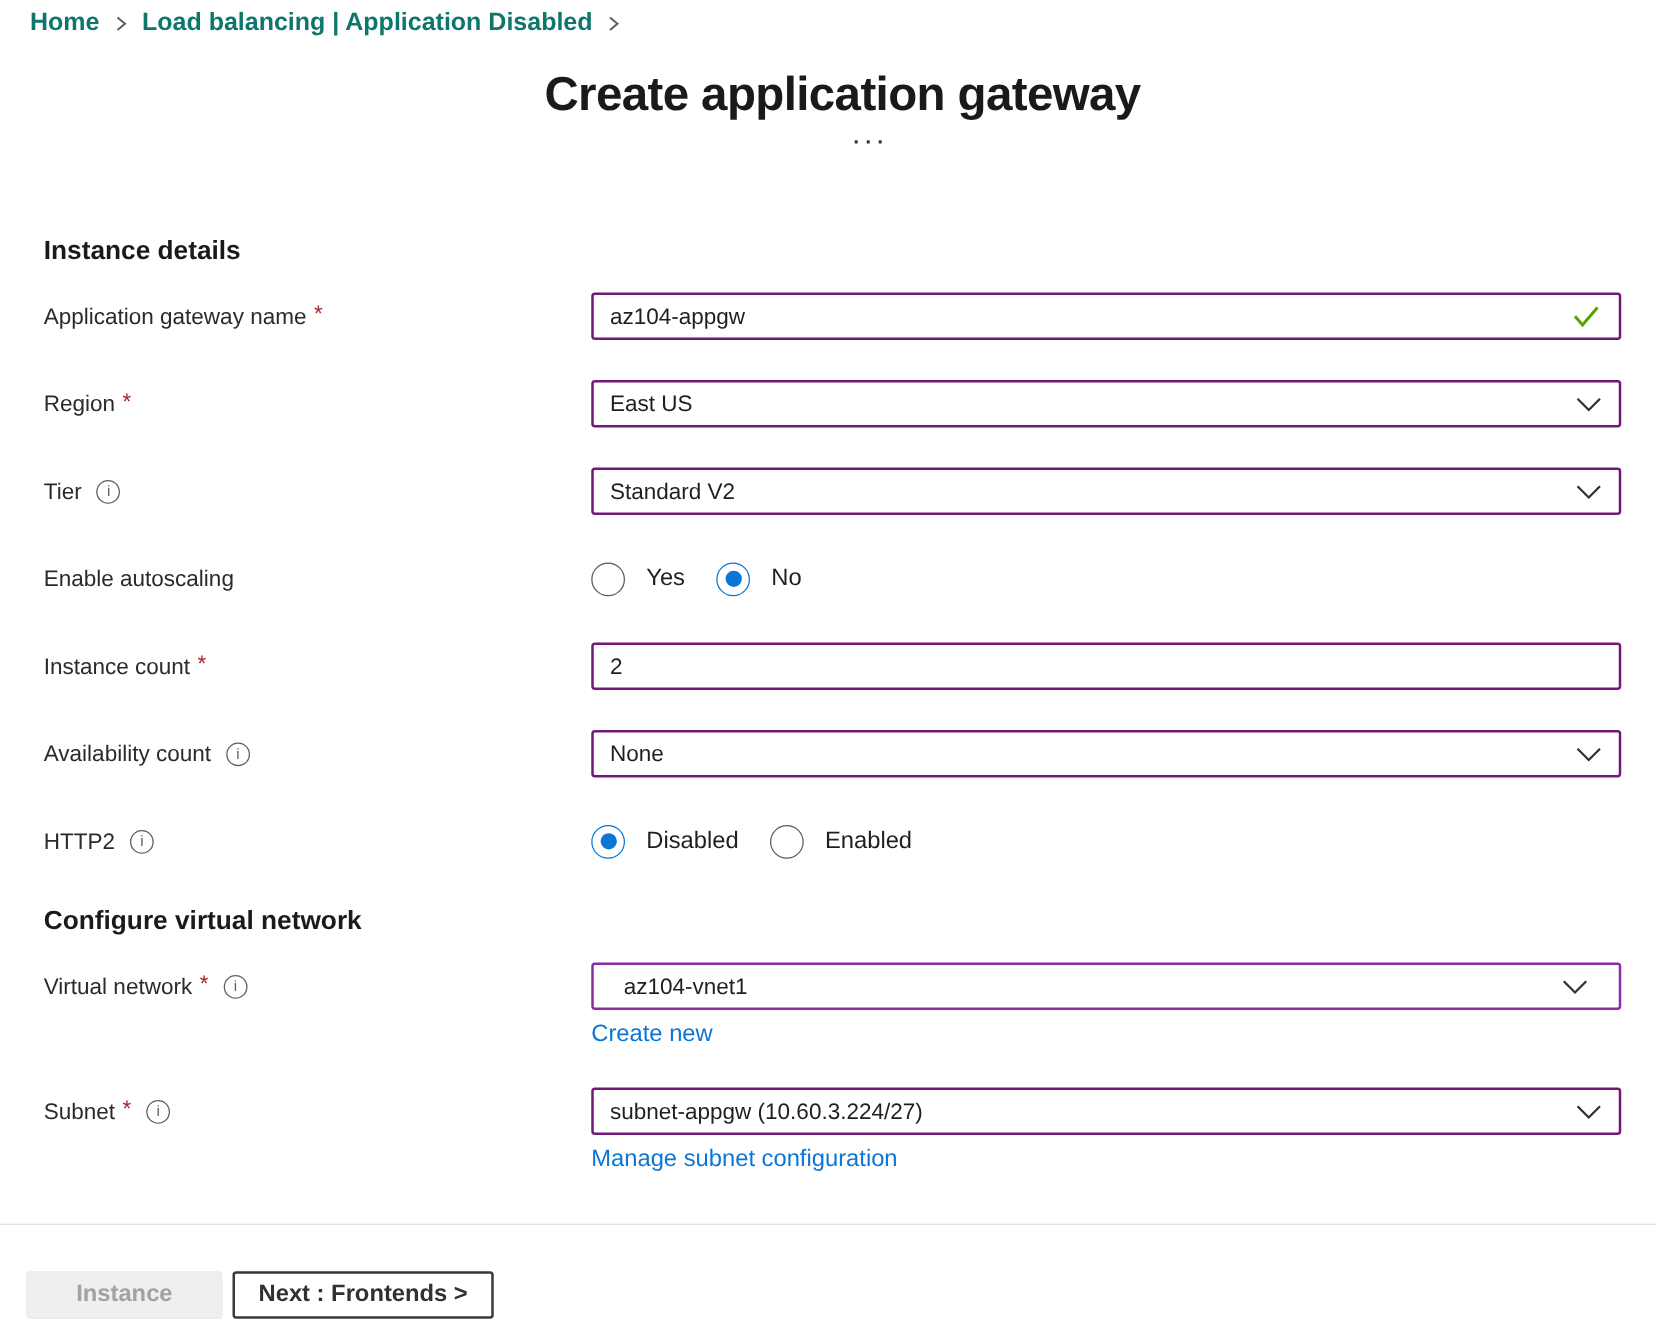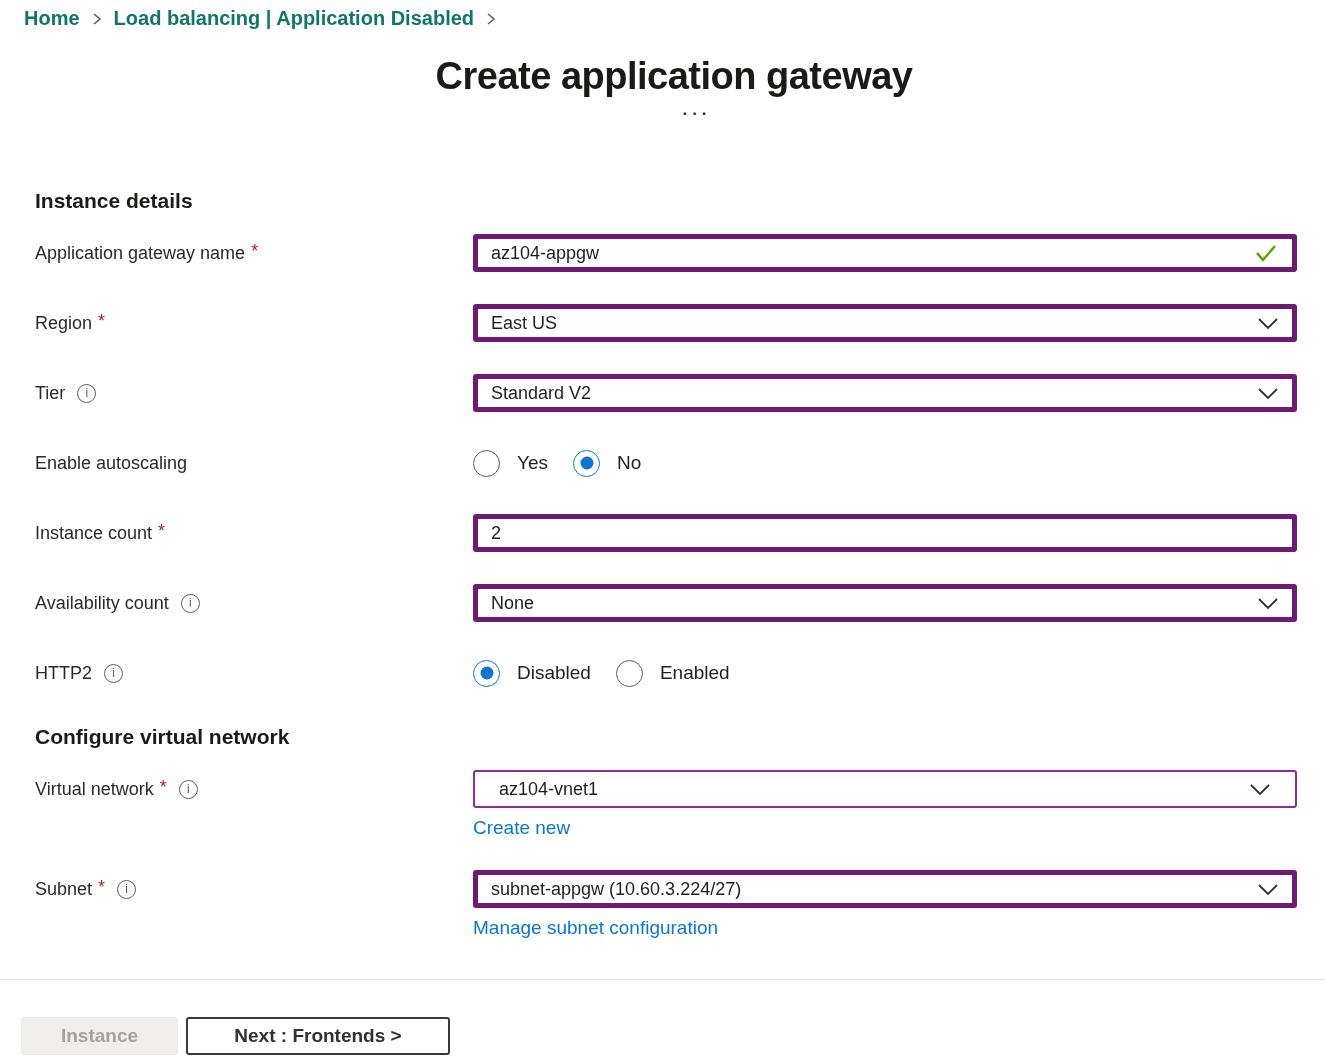--- a/index.html
+++ b/index.html
@@ -28,21 +28,21 @@
   .form-row { display:flex; align-items:flex-start; margin-top:21px; margin-bottom:32px; }
   .form-row.tight { margin-bottom:31px; }
   .form-label { width:438px; flex:none; min-height:38px; display:flex; align-items:center;
     gap:9px; font-size:18px; color:#2b2a29; }
   .req { color:#a4262c; margin-left:-3px; padding-bottom:4px; }
   .info-icon { width:19px; height:19px; border:1px solid #605e5c; border-radius:50%;
     color:#605e5c; font-size:12px; line-height:17px; text-align:center; flex:none;
     cursor:default; margin-left:3px; }
   .form-control { flex:1; }
 
-  .text-input, .dropdown { height:38px; width:100%; border:5px solid #701a75;
+  .text-input, .dropdown { height:38px; width:100%; border:2px solid #701a75;
     border-radius:3px; background:#fff; display:flex; align-items:center;
     justify-content:space-between; padding:0 13px; font-size:18px; color:#201f1e;
     cursor:pointer; }
   .text-input { cursor:text; }
   .dropdown.focus-purple { border:2px solid #8a2da5; padding:0 24px; }
 
   .chevron-down, .check-icon { flex:none; display:flex; align-items:center; }
 
   
   .radio-group { display:flex; align-items:center; min-height:38px; gap:25px; }
@@ -59,21 +59,21 @@
     cursor:pointer; text-decoration:none; }
 
   
   .divider { border:none; border-top:1px solid #e3e1df; margin-top:40px; }
   .footer { margin:37px 0 0 21px; display:flex; gap:8px; }
   .btn { height:38px; font-size:19px; font-weight:700; border-radius:3px;
     display:flex; align-items:center; justify-content:center;
     font-family:"Liberation Sans", sans-serif; }
   .btn-previous { width:157px; background:#f1efee; color:#a3a2a0;
     border:1px solid #eceae8; cursor:default; }
-  .btn-next { width:264px; background:#ffffff; color:#323130;
+  .btn-next { width:209px; background:#ffffff; color:#323130;
     border:2px solid #3b3a39; cursor:pointer; }
 </style>
 </head>
 <body>
 
 <nav class="breadcrumb">
   <a class="crumb-link">Home</a>
   <span class="crumb-sep">
     <svg width="14" height="16" viewBox="0 0 14 16">
         <polyline points="4,3 10,8 4,13" fill="none" stroke="#605e5c" stroke-width="1.6"></polyline>

